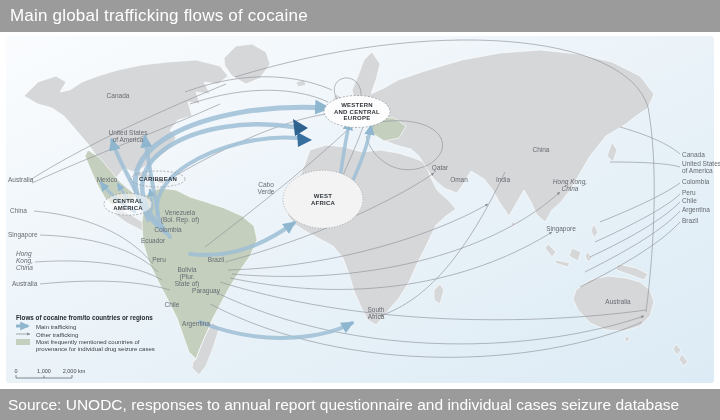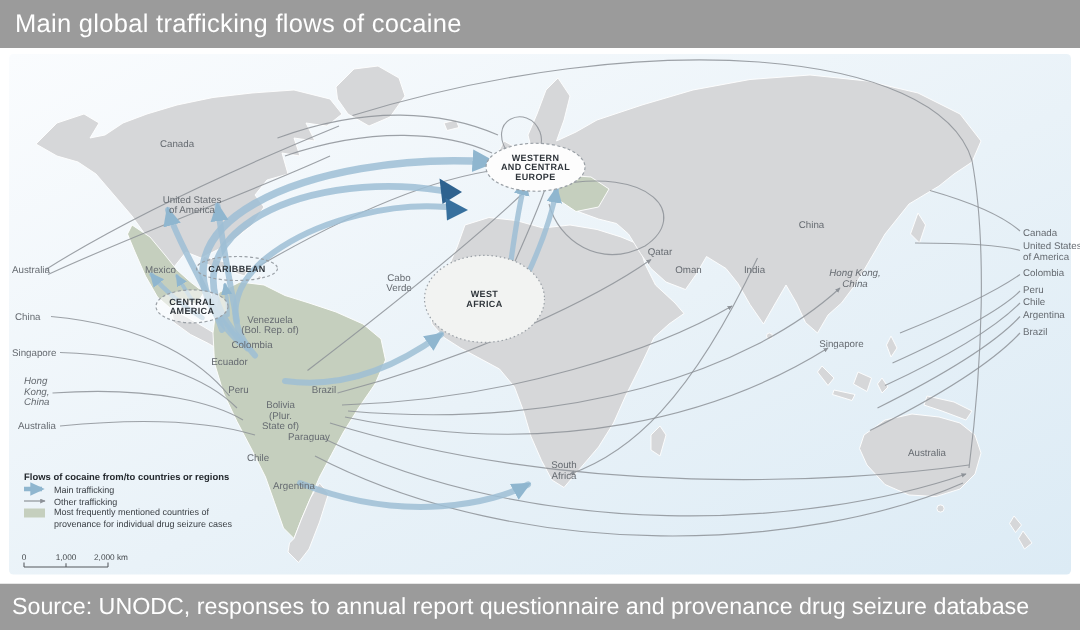--- a/index.html
+++ b/index.html
@@ -198,14 +198,14 @@
       <path d="M72,343 L72,346"></path>
     </g>
     <text class="scale-t" x="16" y="341" text-anchor="middle">0</text>
     <text class="scale-t" x="44" y="341" text-anchor="middle">1,000</text>
     <text class="scale-t" x="74" y="341" text-anchor="middle">2,000 km</text>
   </g>
 </svg>
 </div>
 
 <div class="bar bottom">
-  <span>Source: UNODC, responses to annual report questionnaire and provenance drug seizure database</span>
+  <span>Source: UNODC, responses to annual report questionnaire and individual cases seizure database</span>
 </div>
 
 </body></html>

